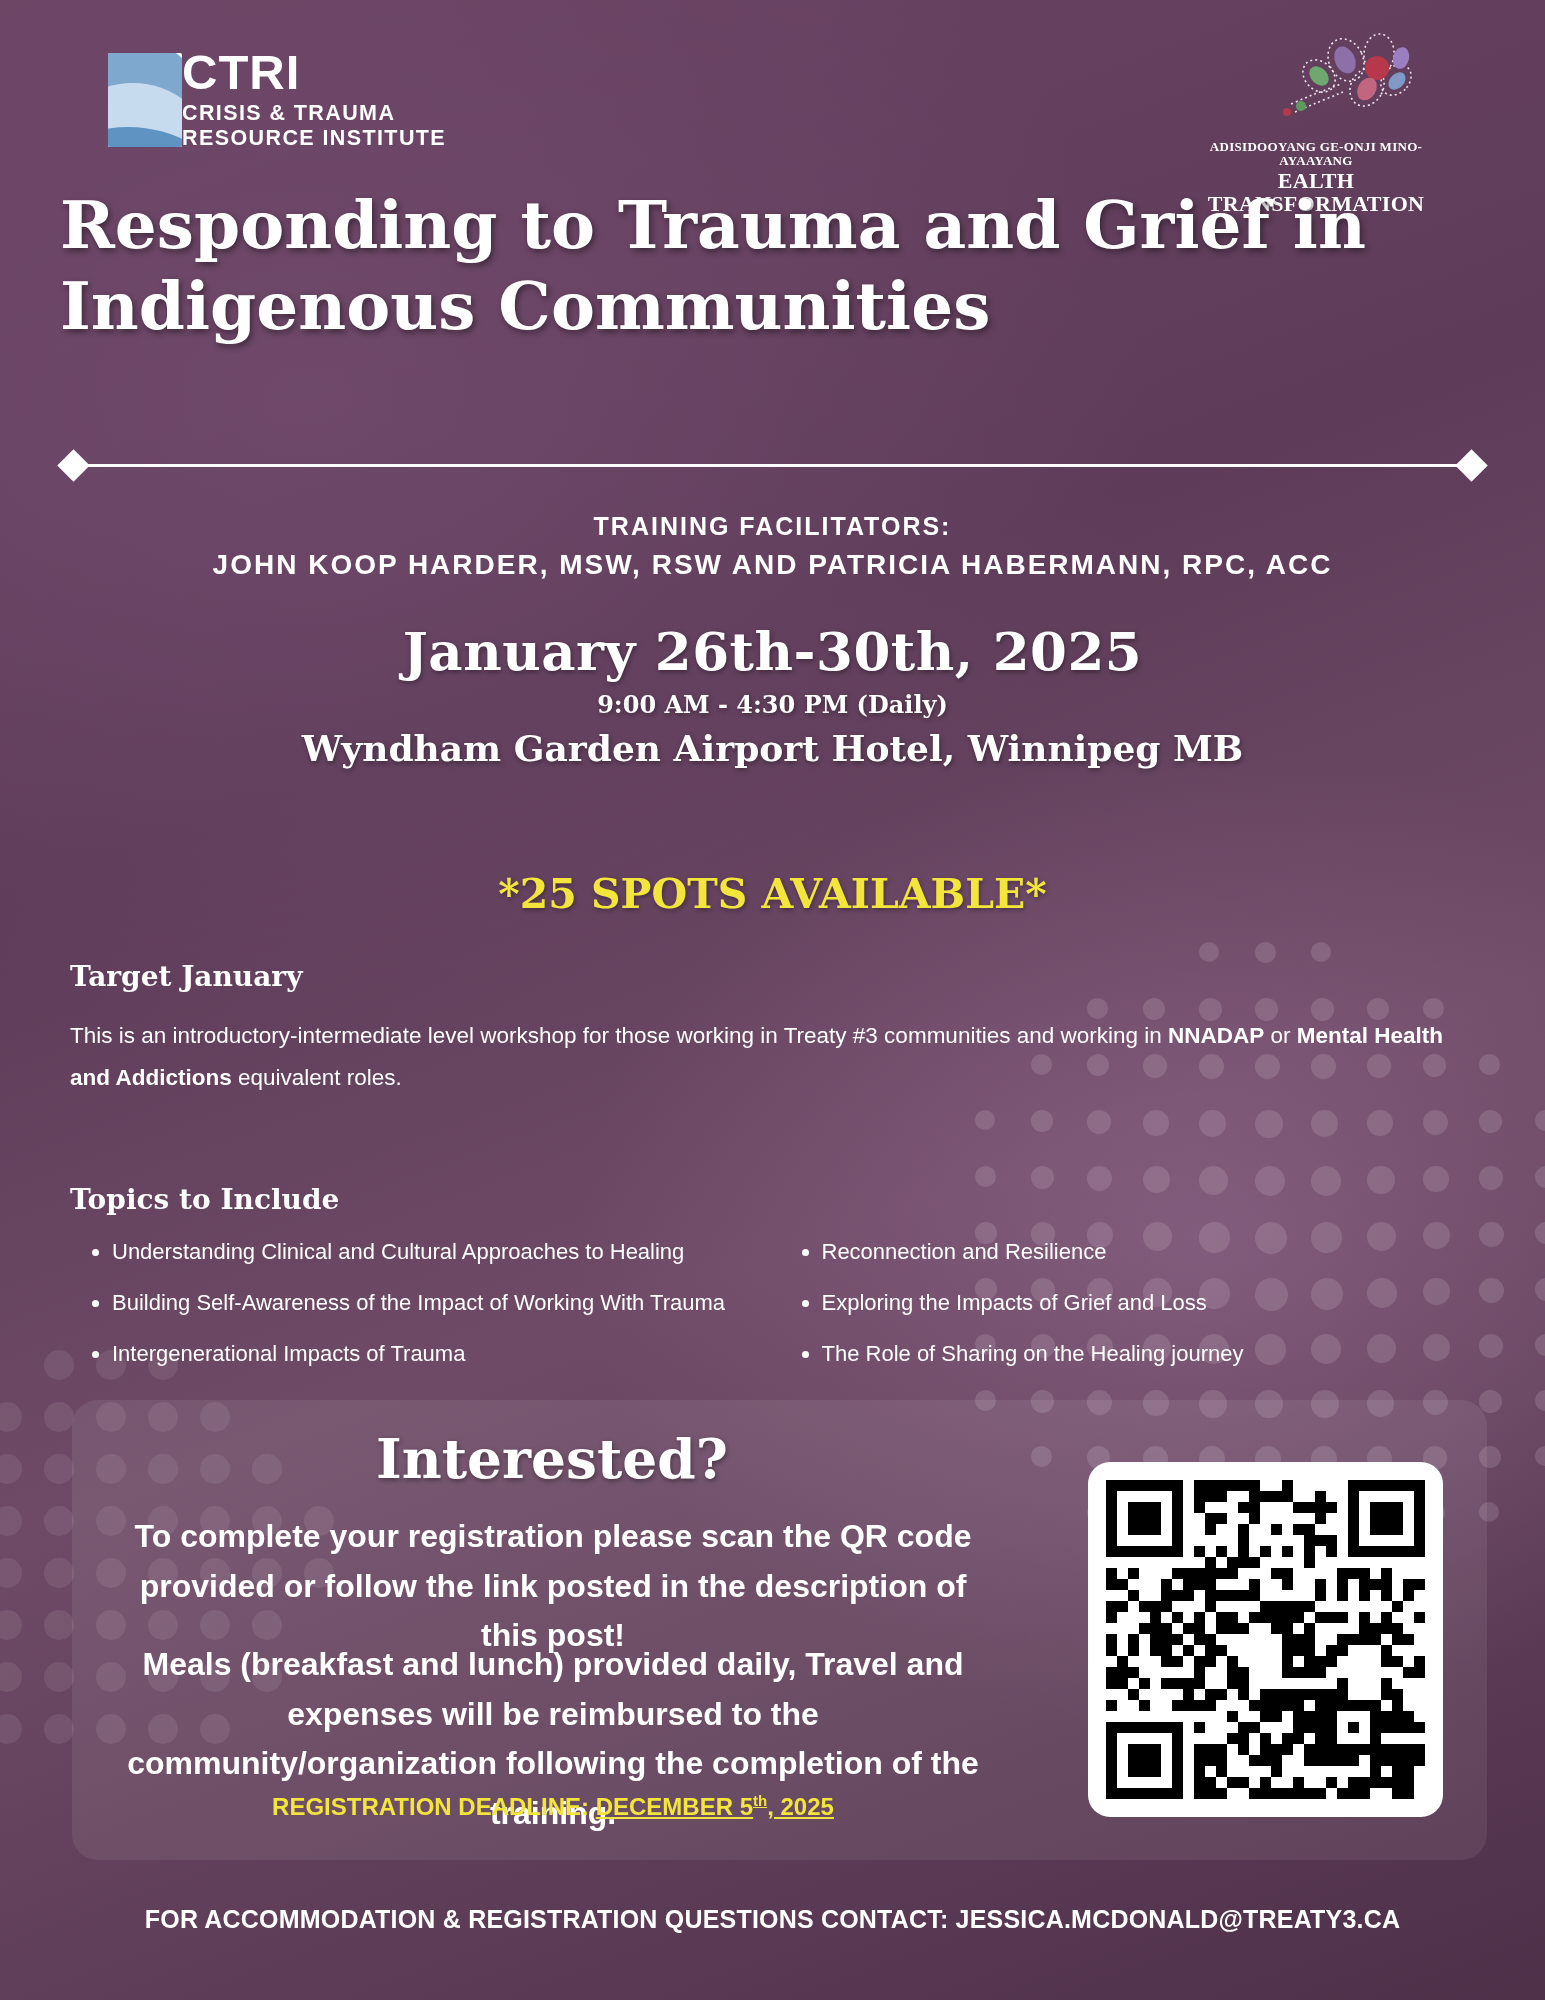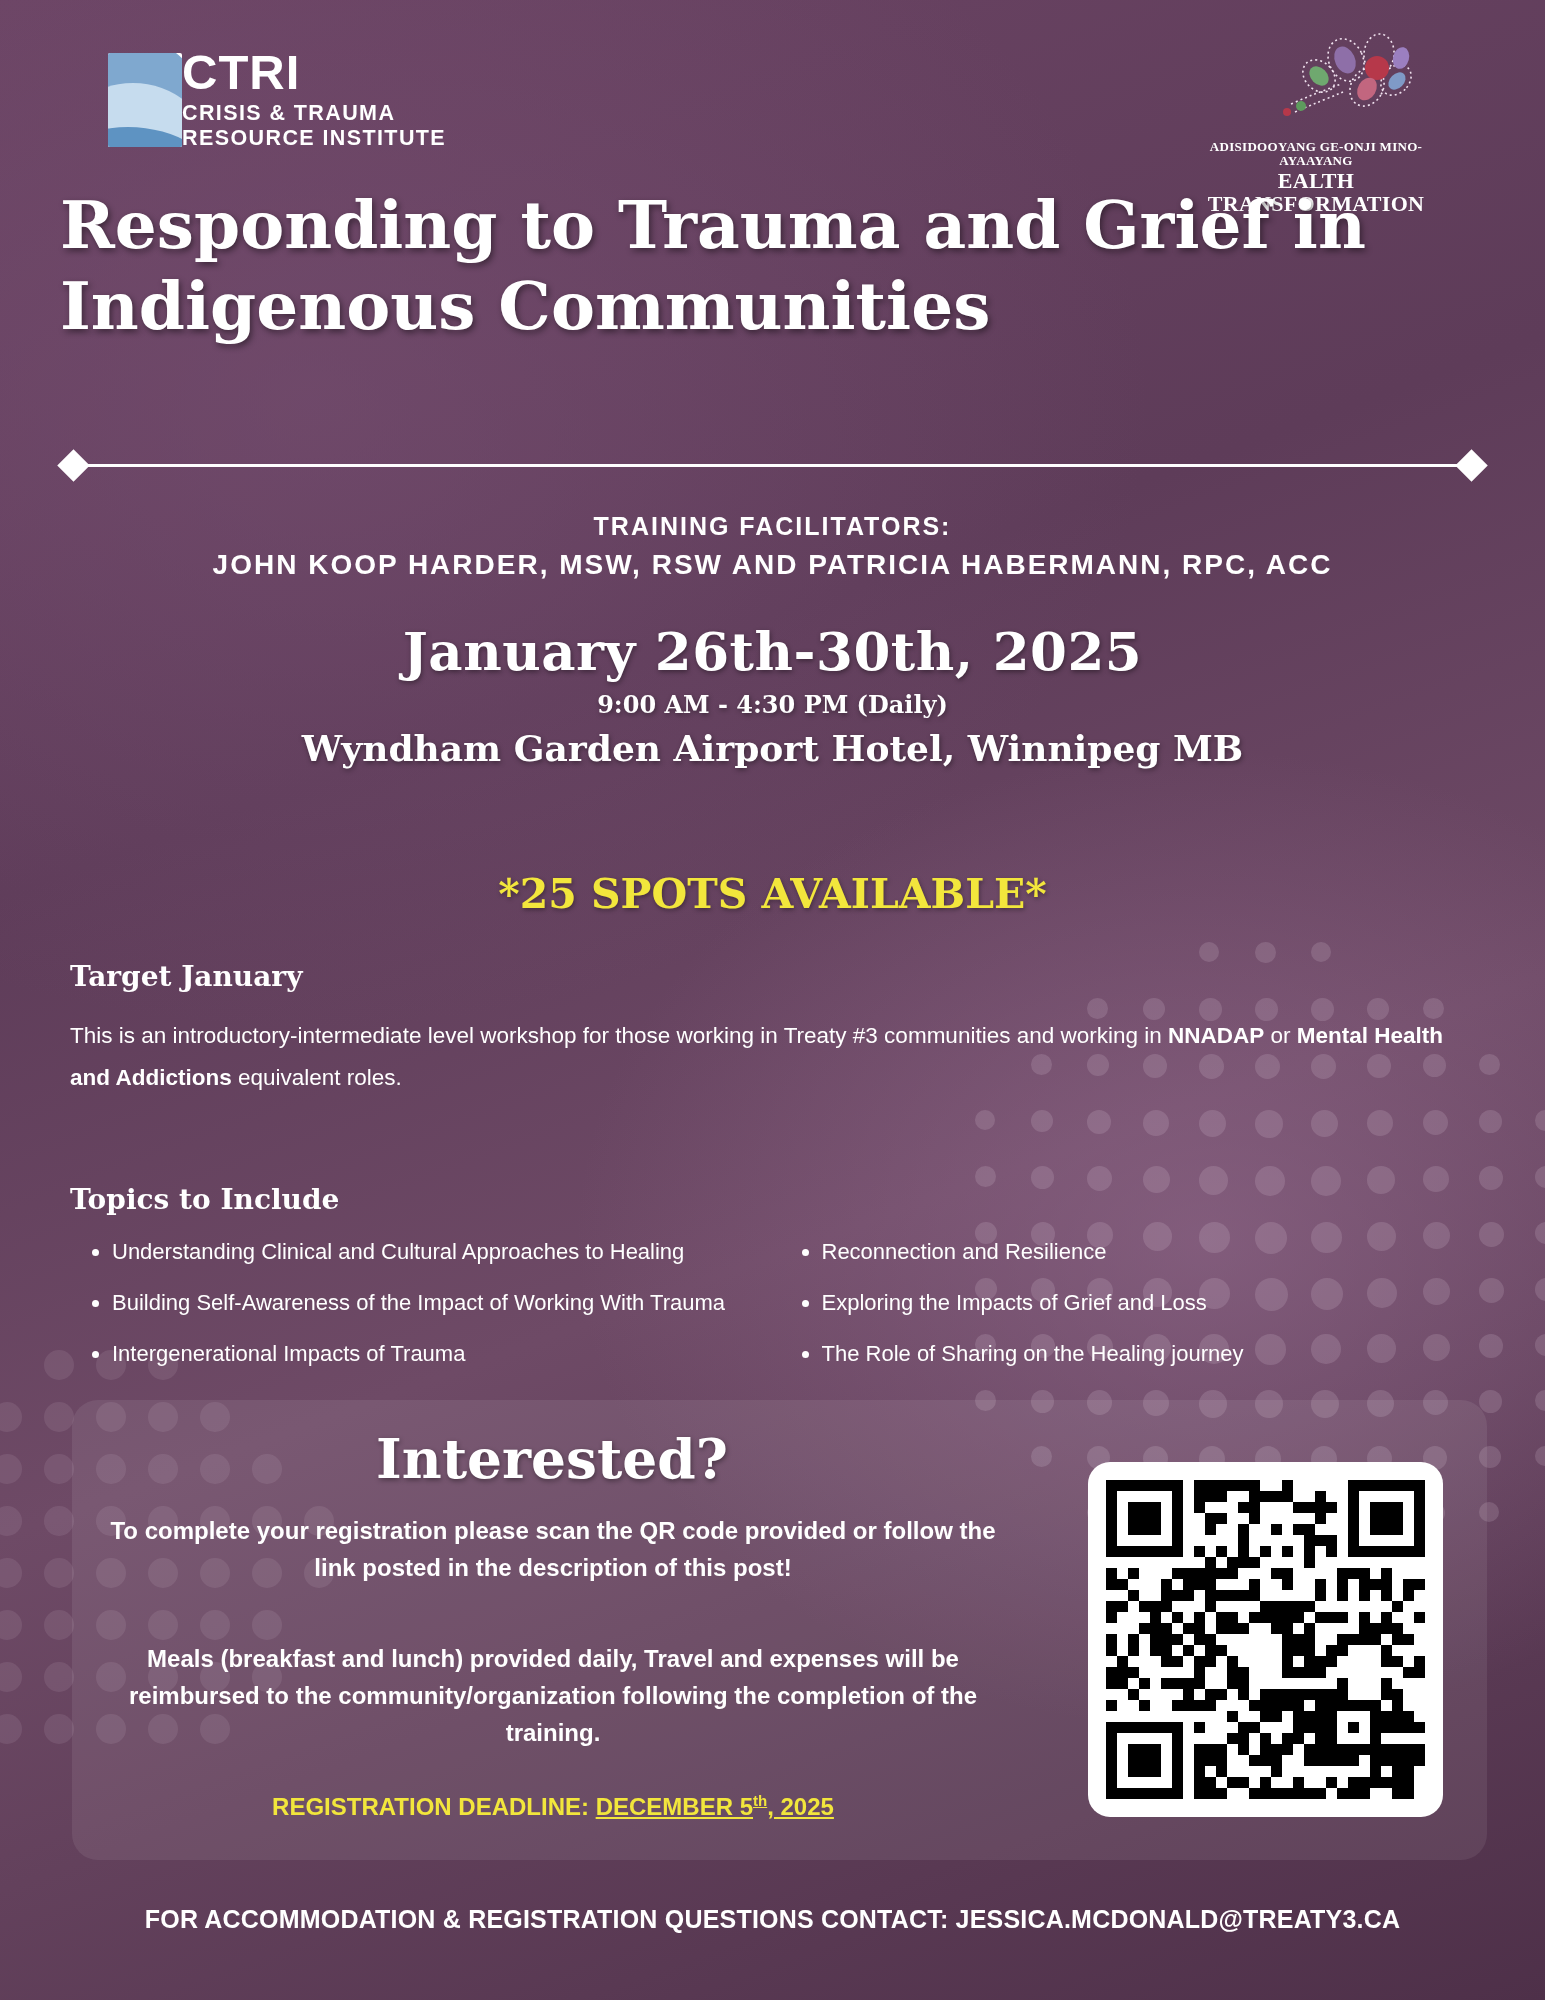--- a/index.html
+++ b/index.html
@@ -302,21 +302,21 @@
     color: #ffffff;
     text-shadow: 1px 2px 5px rgba(0,0,0,0.4);
   }
   .panel-p {
     position: absolute;
     left: 36px;
     width: 890px;
     text-align: center;
     font-family: "Liberation Sans", sans-serif;
     font-weight: bold;
-    font-size: 24px;
+    font-size: 32px;
     color: #ffffff;
     line-height: 1.55;
   }
   .panel-p.p1 { top: 112px; }
   .panel-p.p2 { top: 240px; }
   .deadline {
     position: absolute;
     left: 36px;
     width: 890px;
     top: 392px;

